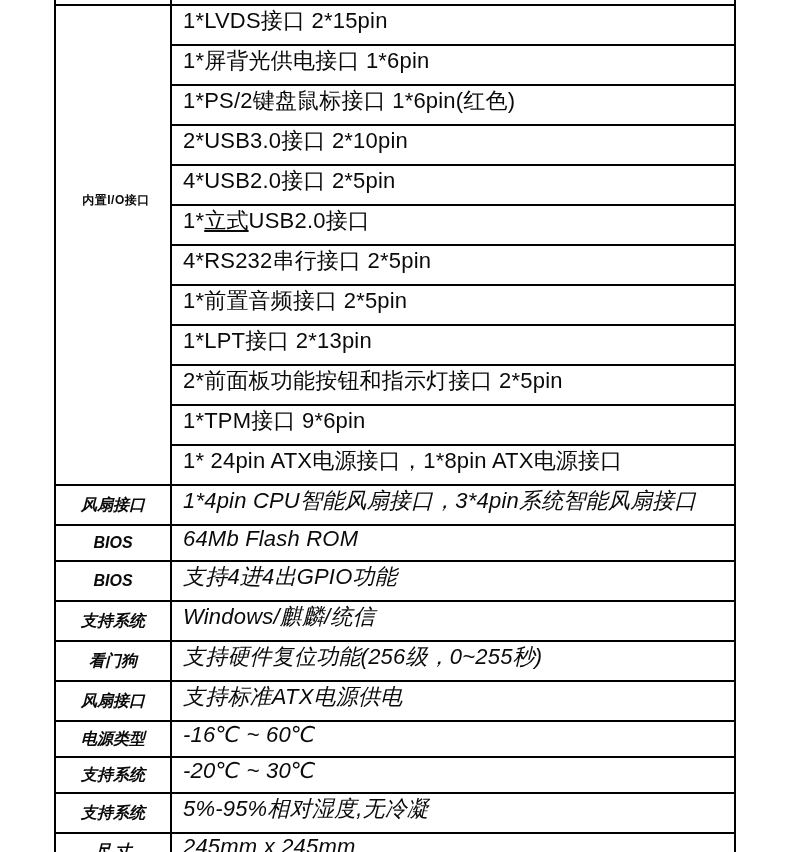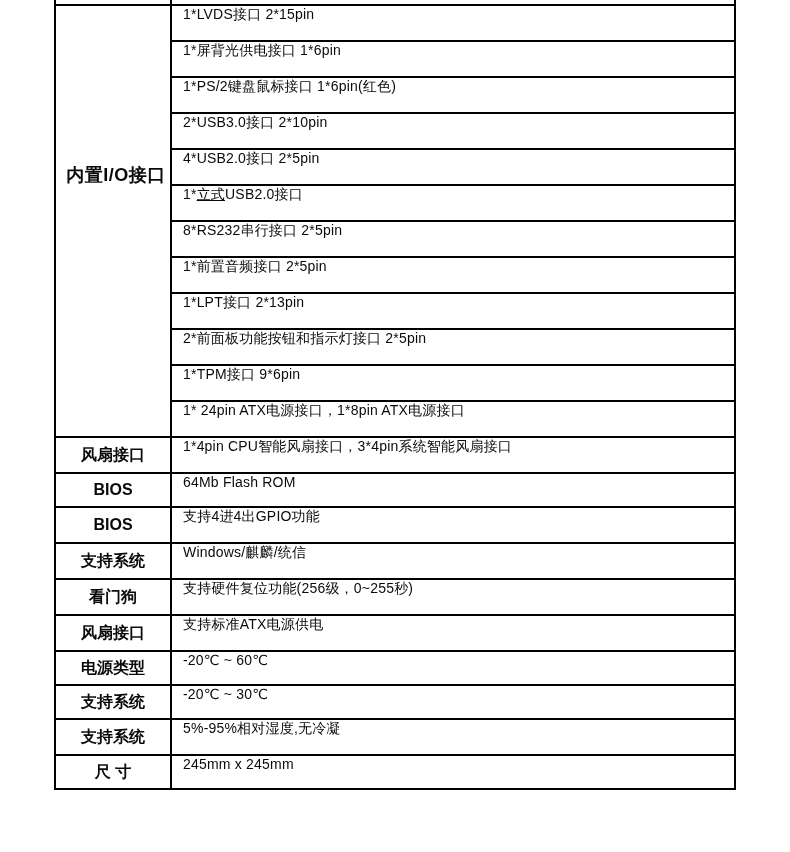--- a/index.html
+++ b/index.html
@@ -40,44 +40,44 @@
     border-collapse: collapse;
     table-layout: fixed;
   }
   table.spec, table.spec td {
     border: 2px solid #000;
   }
   col.c-label { width: 116px; }
   col.c-value { width: 564px; }
 
   tr.io-row   { height: 36px; }
-  tr.spec-row { height: 29px; }
+  tr.spec-row { height: 29px; font-style: italic; }
 
   td.label-cell {
     text-align: center;
     vertical-align: middle;
     font-weight: bold;
     font-size: 16px;
     padding: 0 2px;
   }
   td.value-cell {
     text-align: left;
     vertical-align: middle;
-    font-size: 14px;
-    padding: 0 8px 16px 11px;
+    font-size: 22px;
+    padding: 0 8px 8px 11px;
     letter-spacing: 0.2px;
     white-space: nowrap;
     overflow: hidden;
   }
   td.io-label-cell { vertical-align: middle; }
   .io-label-inner {
     position: relative;
     top: -46px;
     display: inline-block;
-    font-size: 18px;
+    font-size: 12px;
     font-weight: bold;
     letter-spacing: 0.5px;
     margin-left: 6px;
   }
   .u { text-decoration: underline; text-align: right; }
 </style>
 </head>
 <body>
 
 <div class="page">
@@ -109,21 +109,21 @@
       </tr>
       <tr class="io-row">
         <td class="value-cell"><span>4*USB2.0接口 2*5pin</span></td>
       </tr>
       <tr class="io-row">
         <td class="value-cell">
           <span>1*</span><span class="u">立式</span><span>USB2.0接口</span>
         </td>
       </tr>
       <tr class="io-row">
-        <td class="value-cell"><span>8*RS232串行接口 2*5pin</span></td>
+        <td class="value-cell"><span>4*RS232串行接口 2*5pin</span></td>
       </tr>
       <tr class="io-row">
         <td class="value-cell"><span>1*前置音频接口 2*5pin</span></td>
       </tr>
       <tr class="io-row">
         <td class="value-cell"><span>1*LPT接口 2*13pin</span></td>
       </tr>
       <tr class="io-row">
         <td class="value-cell"><span>2*前面板功能按钮和指示灯接口 2*5pin</span></td>
       </tr>
@@ -153,21 +153,21 @@
       <tr class="spec-row">
         <td class="label-cell"><span>看门狗</span></td>
         <td class="value-cell"><span>支持硬件复位功能(256级，0~255秒)</span></td>
       </tr>
       <tr class="spec-row">
         <td class="label-cell"><span>风扇接口</span></td>
         <td class="value-cell"><span>支持标准ATX电源供电</span></td>
       </tr>
       <tr class="spec-row">
         <td class="label-cell"><span>电源类型</span></td>
-        <td class="value-cell"><span>-20℃ ~ 60℃</span></td>
+        <td class="value-cell"><span>-16℃ ~ 60℃</span></td>
       </tr>
       <tr class="spec-row">
         <td class="label-cell"><span>支持系统</span></td>
         <td class="value-cell"><span>-20℃ ~ 30℃</span></td>
       </tr>
       <tr class="spec-row">
         <td class="label-cell"><span>支持系统</span></td>
         <td class="value-cell"><span>5%-95%相对湿度,无冷凝</span></td>
       </tr>
       <tr class="spec-row">

